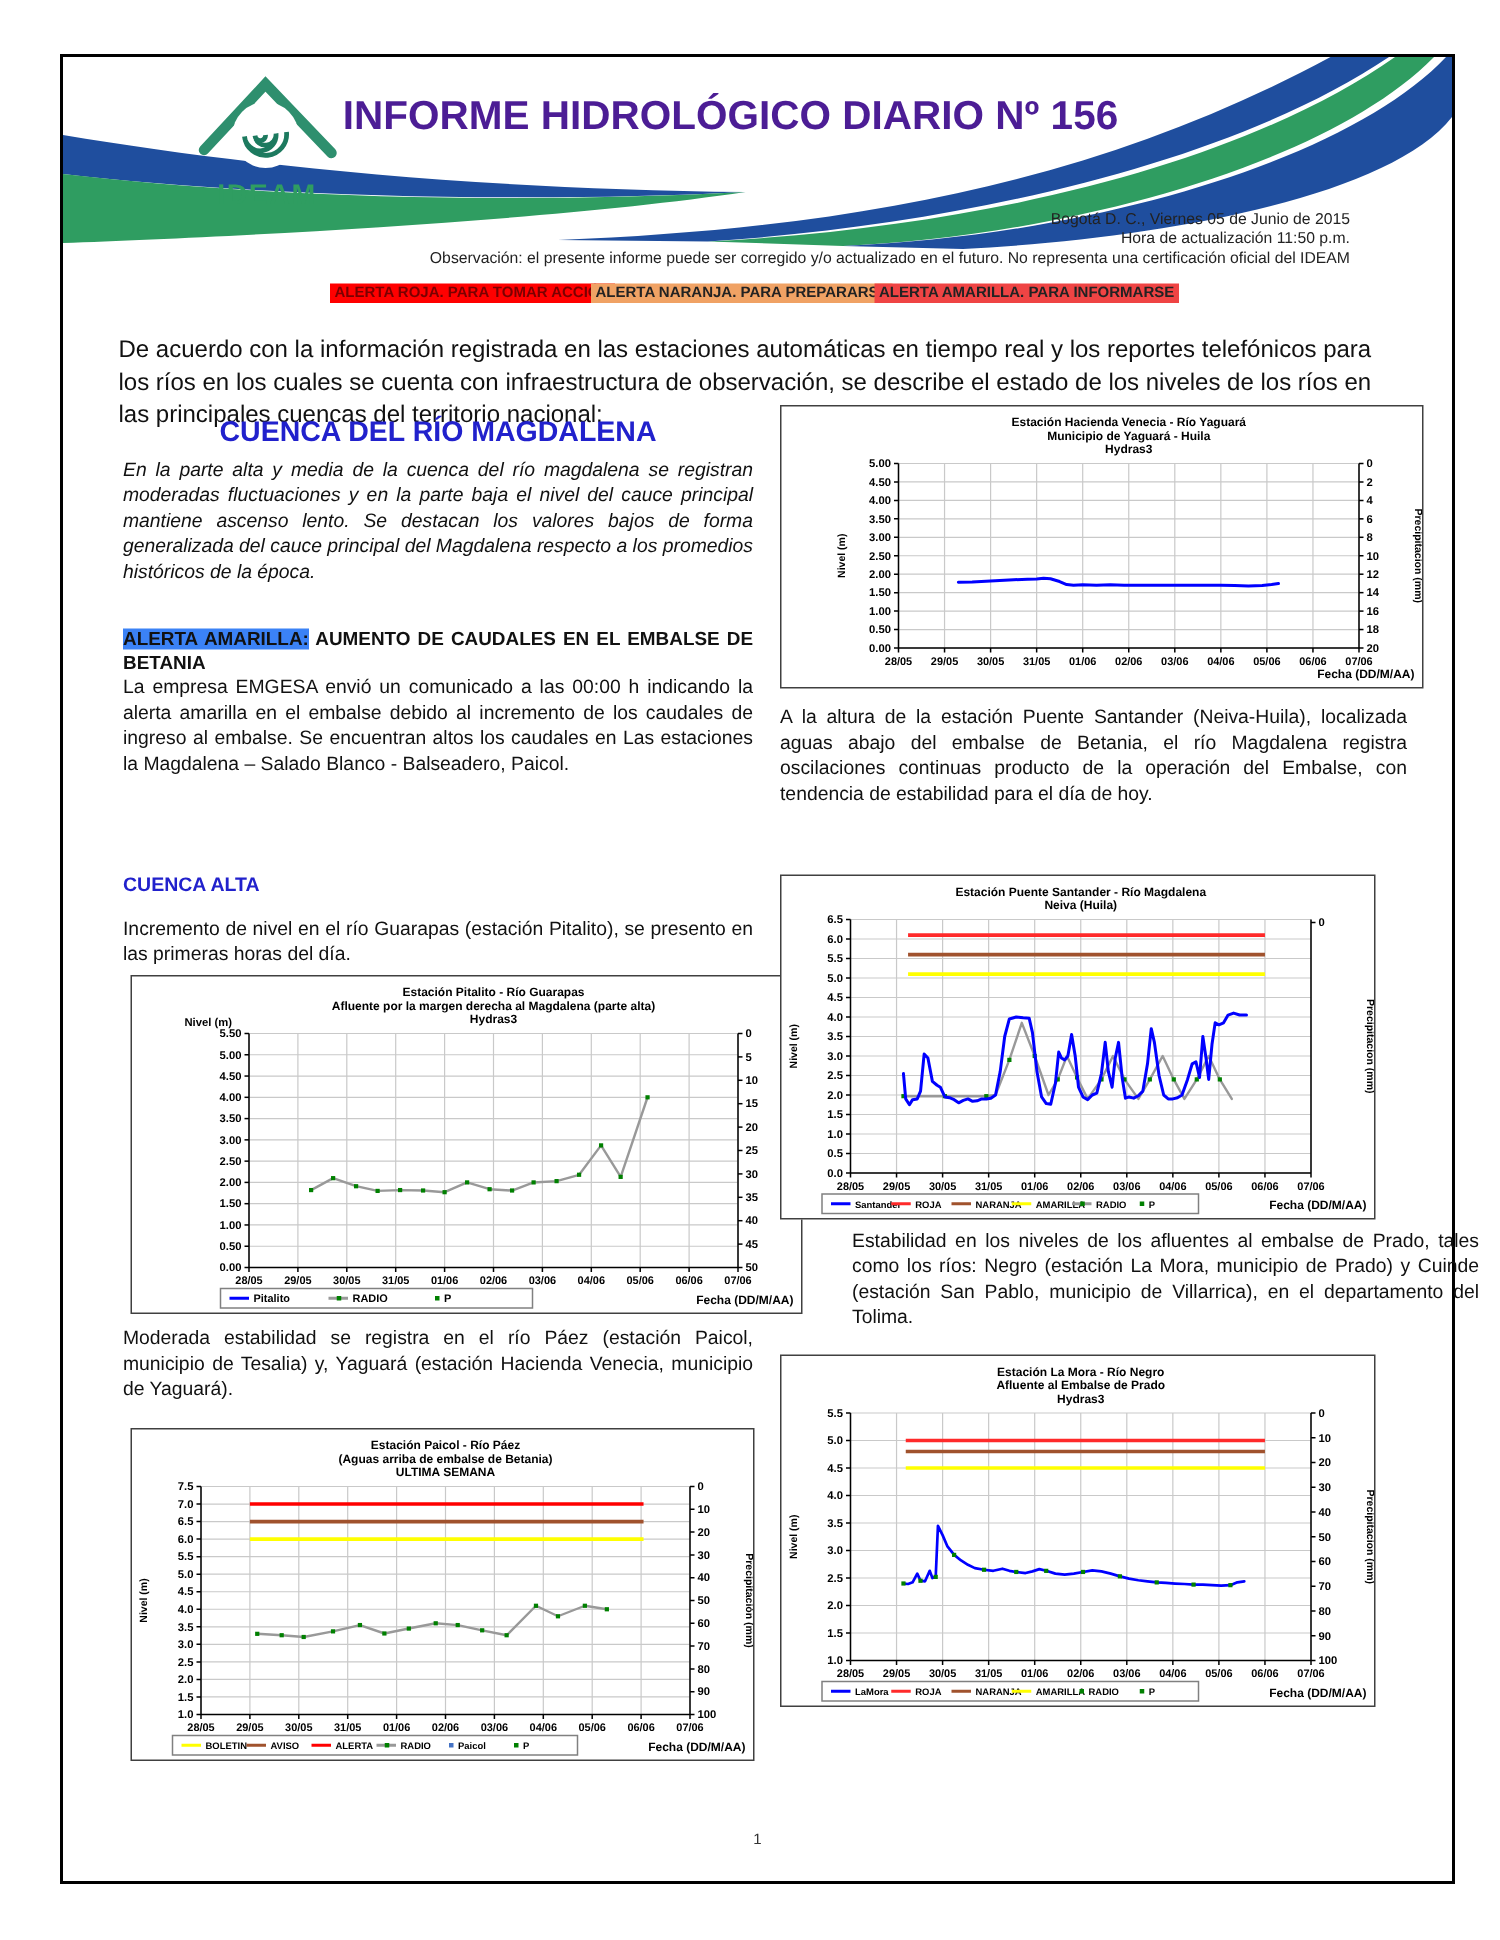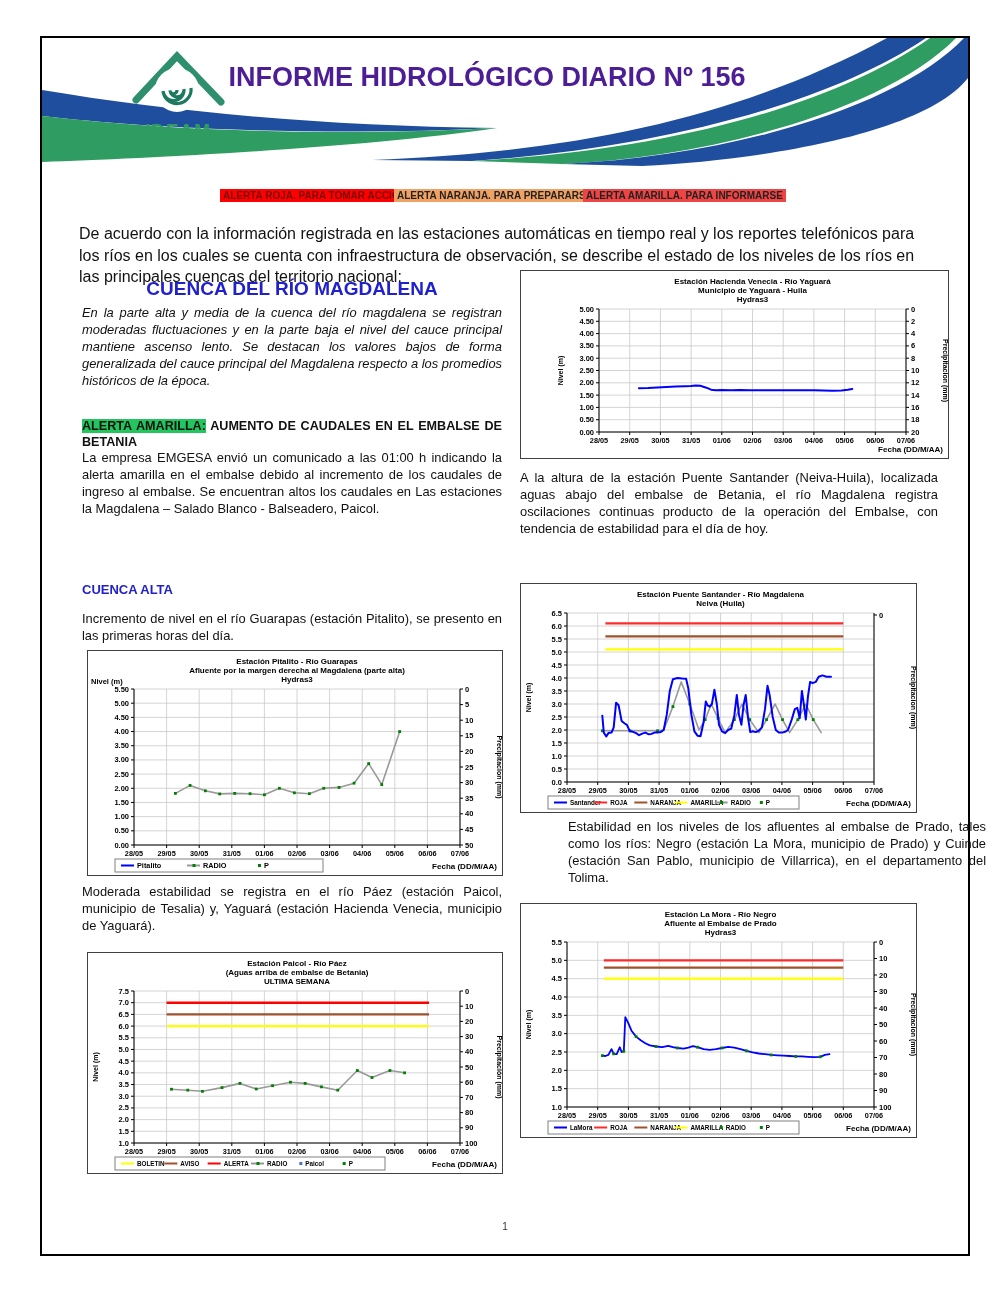--- a/index.html
+++ b/index.html
@@ -13,21 +13,21 @@
   .dateblock{top:102px;right:68px;width:660px;text-align:right;font-size:10.5px;line-height:13px;color:#222;}
   .badge{position:absolute;top:151px;font-size:10px;font-weight:bold;padding:1px 3px;white-space:nowrap;}
   .badge-red{left:178px;background:#ff0000;color:#7a0000;}
   .badge-orange{left:352px;background:#f0a264;color:#222;}
   .badge-yellow{left:541px;background:#ef4444;color:#222;}
   .intro{left:37px;top:185px;width:846px;font-size:16px;line-height:1.35;}
   .para{font-size:12.9px;text-align:justify;line-height:1.32;}
   .sect-title{left:40px;top:240px;width:420px;text-align:center;font-size:19px;font-weight:bold;color:#2121cc;}
   .p-italic{font-style:italic;}
   .alert-head{font-size:12.6px;font-weight:bold;line-height:1.3;text-align:justify;}
-  .hl-yellow{background:#22c55e;}
+  .hl-yellow{background:#3b82f6;}
   .sub-title{font-size:13px;font-weight:bold;color:#2121cc;text-align:right;}
   .chart{position:absolute;background:#fff;border:1px solid #404040;}
   svg text{font-family:"Liberation Sans",sans-serif;}
   .footer{left:0;top:1183px;width:926px;text-align:center;font-size:10px;color:#333;}
 </style>
 </head>
 <body>
 
 <div class="frame">
 
@@ -43,42 +43,47 @@
     <svg width="100" height="78" viewBox="0 0 100 78">
       <path d="M8,56 L49,12 L93,58" fill="none" stroke="#2e8f6e" stroke-width="7" stroke-linecap="round"></path>
       <circle cx="49" cy="46" r="22" fill="#ffffff"></circle>
       <path d="M63,44 a14,14 0 1,1 -28,3 a10.5,10.5 0 1,0 21,-2 a7,7 0 1,1 -14,1.5 a3.5,3.5 0 1,0 7,-0.5" fill="none" stroke="#1d7a5f" stroke-width="3.2"></path>
     </svg>
     <span class="logo-text">IDEAM</span>
   </div>
 
   <div class="abs main-title">INFORME HIDROLÓGICO DIARIO Nº 156</div>
 
+  <div class="abs dateblock">
+    <div>Bogotá D. C., Viernes 05 de Junio de 2015</div>
+    <div>Hora de actualización 11:50 p.m.</div>
+    <div>Observación: el presente informe puede ser corregido y/o actualizado en el futuro. No representa una certificación oficial del IDEAM</div>
+  </div>
 
   <span class="badge badge-red">ALERTA ROJA. PARA TOMAR ACCIÓN</span>
   <span class="badge badge-orange">ALERTA NARANJA. PARA PREPARARSE</span>
   <span class="badge badge-yellow">ALERTA AMARILLA. PARA INFORMARSE</span>
 
   <div class="abs intro">De acuerdo con la información registrada en las estaciones automáticas en tiempo real y los reportes telefónicos para los ríos en los cuales se cuenta con infraestructura de observación, se describe el estado de los niveles de los ríos en las principales cuencas del territorio nacional:</div>
 
   <div class="abs sect-title">CUENCA DEL RÍO MAGDALENA</div>
 
   <div class="abs para p-italic" style="left:40px;top:266px;width:420px;">En la parte alta y media de la cuenca del río magdalena se registran moderadas fluctuaciones y en la parte baja el nivel del cauce principal mantiene ascenso lento. Se destacan los valores bajos de forma generalizada del cauce principal del Magdalena respecto a los promedios históricos de la época.</div>
 
   <div class="abs alert-head" style="left:40px;top:380px;width:420px;">
     <span class="hl-yellow">ALERTA AMARILLA:</span><span> AUMENTO DE CAUDALES EN EL EMBALSE DE BETANIA</span>
   </div>
 
-  <div class="abs para" style="left:40px;top:411px;width:420px;">La empresa EMGESA envió un comunicado a las 01:00 h indicando la alerta amarilla en el embalse debido al incremento de los caudales de ingreso al embalse. Se encuentran altos los caudales en Las estaciones la Magdalena – Salado Blanco - Balseadero, Paicol.</div>
+  <div class="abs para" style="left:40px;top:411px;width:420px;">La empresa EMGESA envió un comunicado a las 00:00 h indicando la alerta amarilla en el embalse debido al incremento de los caudales de ingreso al embalse. Se encuentran altos los caudales en Las estaciones la Magdalena – Salado Blanco - Balseadero, Paicol.</div>
 
   <div class="abs sub-title" style="left:40px;top:544px;">CUENCA ALTA</div>
 
   <div class="abs para" style="left:40px;top:572px;width:420px;">Incremento de nivel en el río Guarapas (estación Pitalito), se presento en las primeras horas del día.</div>
 
-  <div class="chart" style="left:45px;top:612px;width:414px;height:224px;"><svg width="414" height="224">
+  <div class="chart" style="left:45px;top:612px;width:414px;height:224px;padding-left:32px;"><svg width="414" height="224">
         <text x="209" y="13" font-size="8" text-anchor="middle" fill="#000" font-weight="bold">Estación Pitalito  - Río Guarapas</text>
         <text x="209" y="22" font-size="8" text-anchor="middle" fill="#000" font-weight="bold">Afluente por la margen derecha al Magdalena (parte alta)</text>
         <text x="209" y="31" font-size="8" text-anchor="middle" fill="#000" font-weight="bold">Hydras3</text>
         <line x1="46" y1="38" x2="46" y2="194" stroke="#c9c9c9" stroke-width="0.8"></line>
         <line x1="78.6" y1="38" x2="78.6" y2="194" stroke="#c9c9c9" stroke-width="0.8"></line>
         <line x1="111.2" y1="38" x2="111.2" y2="194" stroke="#c9c9c9" stroke-width="0.8"></line>
         <line x1="143.8" y1="38" x2="143.8" y2="194" stroke="#c9c9c9" stroke-width="0.8"></line>
         <line x1="176.4" y1="38" x2="176.4" y2="194" stroke="#c9c9c9" stroke-width="0.8"></line>
         <line x1="209" y1="38" x2="209" y2="194" stroke="#c9c9c9" stroke-width="0.8"></line>
         <line x1="241.6" y1="38" x2="241.6" y2="194" stroke="#c9c9c9" stroke-width="0.8"></line>

